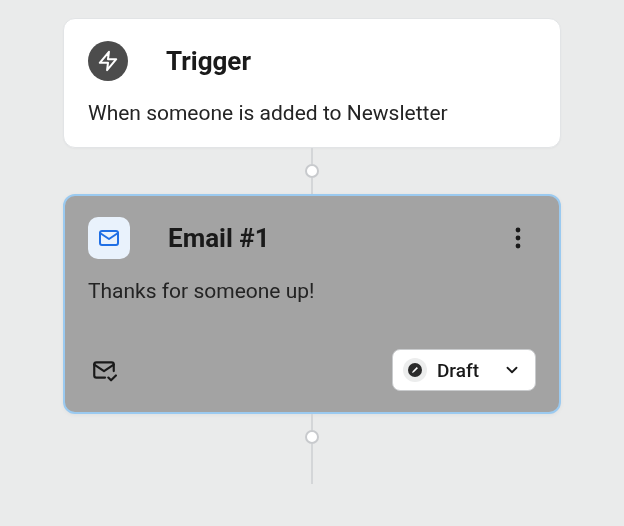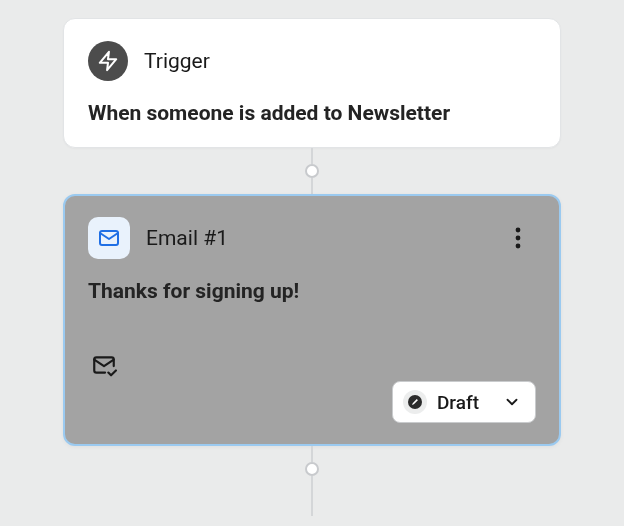--- a/index.html
+++ b/index.html
@@ -53,30 +53,31 @@
     height: 42px;
     border-radius: 10px;
     background: #e9f2fc;
     display: flex;
     align-items: center;
     justify-content: center;
     flex-shrink: 0;
   }
 
   .card-title {
-    font-size: 21px;
-    font-weight: 400;
+    font-size: 26px;
+    font-weight: 700;
     color: #1a1a1a;
+    margin-left: 22px;
   }
 
   .card-body {
     margin-top: 20px;
     font-size: 21px;
     color: #242424;
-    font-weight: 700;
+    font-weight: 400;
   }
 
   .more-button {
     margin-left: auto;
     width: 36px;
     height: 36px;
     display: flex;
     align-items: center;
     justify-content: center;
     cursor: pointer;
@@ -96,22 +97,22 @@
   .connector-node {
     width: 14px;
     height: 14px;
     border-radius: 50%;
     background: #fff;
     border: 2px solid #c8cacd;
   }
 
   .email-footer {
     display: flex;
+    align-items: center;
     margin-top: 46px;
-    flex-direction: column;
   }
 
   .approve-icon {
     width: 32px;
     height: 32px;
     display: flex;
     align-items: center;
     justify-content: center;
   }
 
@@ -175,21 +176,21 @@
     </div>
     <div class="card-title">Email #1</div>
     <div class="more-button">
       <svg width="6" height="22" viewBox="0 0 6 22">
         <circle cx="3" cy="3" r="2.4" fill="#1a1a1a"></circle>
         <circle cx="3" cy="11" r="2.4" fill="#1a1a1a"></circle>
         <circle cx="3" cy="19" r="2.4" fill="#1a1a1a"></circle>
       </svg>
     </div>
   </div>
-  <div class="card-body">Thanks for signing up!</div>
+  <div class="card-body">Thanks for someone up!</div>
 
   <div class="email-footer">
     <div class="approve-icon">
       <svg width="26" height="26" viewBox="0 0 24 24" fill="none" stroke="#1a1a1a" stroke-width="2" stroke-linecap="round" stroke-linejoin="round">
         <path d="M3 7a2 2 0 0 1 2-2h14a2 2 0 0 1 2 2v6"></path>
         <polyline points="3 7 12 13 21 7"></polyline>
         <path d="M3 7v10a2 2 0 0 0 2 2h8"></path>
         <polyline points="16 19 18.5 21.5 23 17"></polyline>
       </svg>
     </div>

